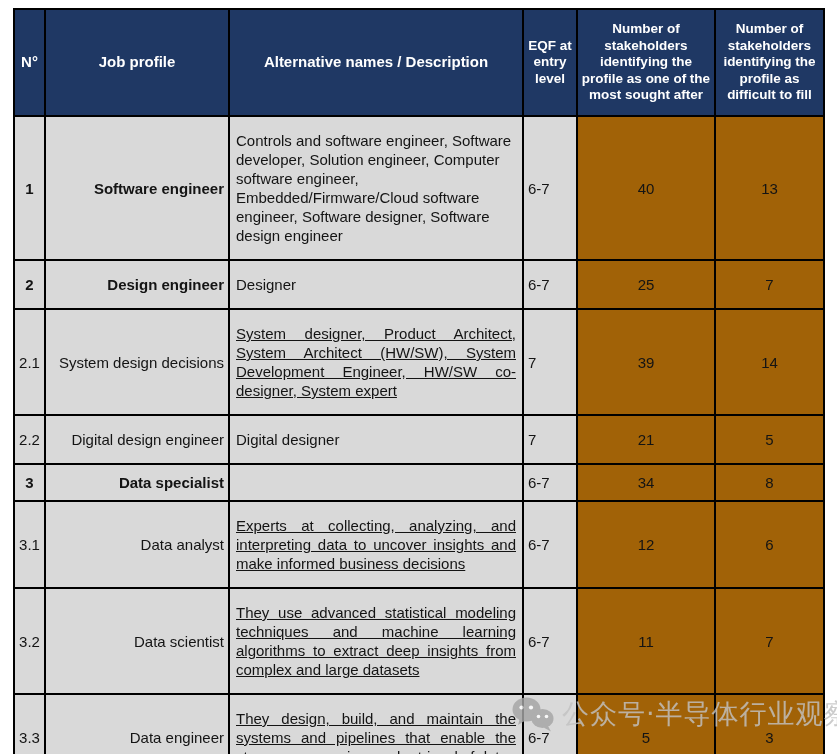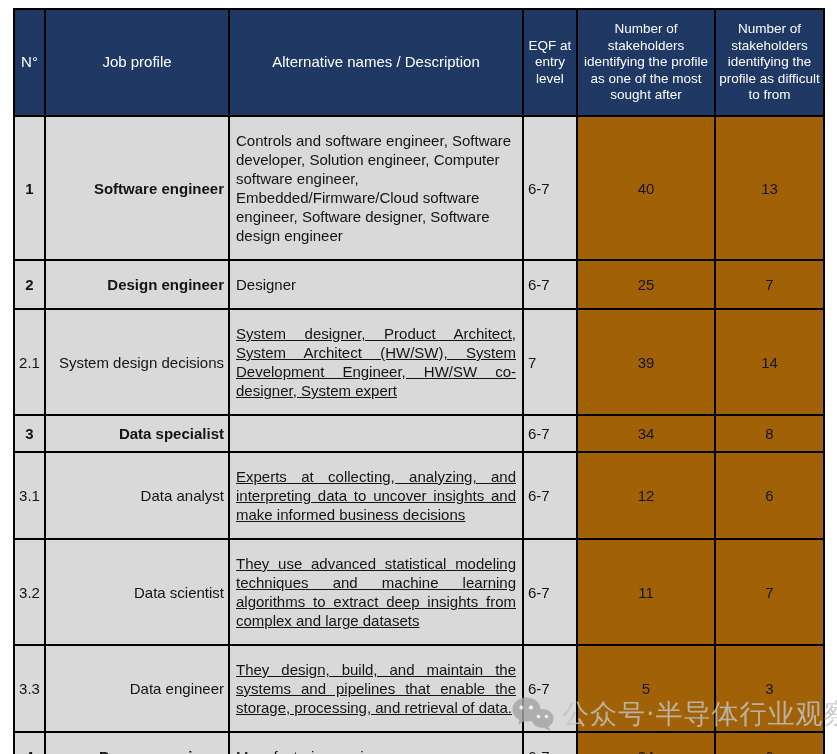--- a/index.html
+++ b/index.html
@@ -15,21 +15,21 @@
     position: absolute; left: 13px; top: 8px;
     width: 810px;
     border-collapse: collapse;
     table-layout: fixed;
   }
   .jobs-table th, .jobs-table td { border: 2px solid #000000; overflow: hidden; }
 
   .jobs-table thead th {
     background: #1f3864;
     color: #ffffff;
-    font-weight: normal;
+    font-weight: bold;
     text-align: center;
     vertical-align: middle;
     font-size: 15px;
     line-height: 1.22;
     padding: 4px 3px;
   }
   .jobs-table thead th.small { font-size: 13.5px; }
   .jobs-table thead tr { height: 107px; }
 
   .jobs-table tbody td {
@@ -90,21 +90,21 @@
         <col style="width:138px">
         <col style="width:109px">
     </colgroup>
     <thead>
       <tr>
         <th>N°</th>
         <th>Job profile</th>
         <th>Alternative names / Description</th>
         <th class="small">EQF at entry level</th>
         <th class="small">Number of stakeholders identifying the profile as one of the most sought after</th>
-        <th class="small">Number of stakeholders identifying the profile as difficult to from</th>
+        <th class="small">Number of stakeholders identifying the profile as difficult to fill</th>
       </tr>
     </thead>
     <tbody>
       <tr class="r0 main">
         <td class="no">1</td>
         <td class="prof">Software engineer</td>
         <td class="desc">Controls and software engineer, Software developer, Solution engineer, Computer software engineer, Embedded/Firmware/Cloud software engineer, Software designer, Software design engineer</td>
         <td class="eqf">6-7</td>
         <td class="count">40</td>
         <td class="count">13</td>
@@ -117,20 +117,28 @@
         <td class="count">25</td>
         <td class="count">7</td>
       </tr>
       <tr class="r2">
         <td class="no">2.1</td>
         <td class="prof">System design decisions</td>
         <td class="desc justify">System designer, Product Architect, System Architect (HW/SW), System Development Engineer, HW/SW co-designer, System expert</td>
         <td class="eqf">7</td>
         <td class="count">39</td>
         <td class="count">14</td>
+      </tr>
+      <tr class="r3">
+        <td class="no">2.2</td>
+        <td class="prof">Digital design engineer</td>
+        <td class="desc">Digital designer</td>
+        <td class="eqf">7</td>
+        <td class="count">21</td>
+        <td class="count">5</td>
       </tr>
       <tr class="r5 main">
         <td class="no">3</td>
         <td class="prof">Data specialist</td>
         <td class="desc"></td>
         <td class="eqf">6-7</td>
         <td class="count">34</td>
         <td class="count">8</td>
       </tr>
       <tr class="r6">

